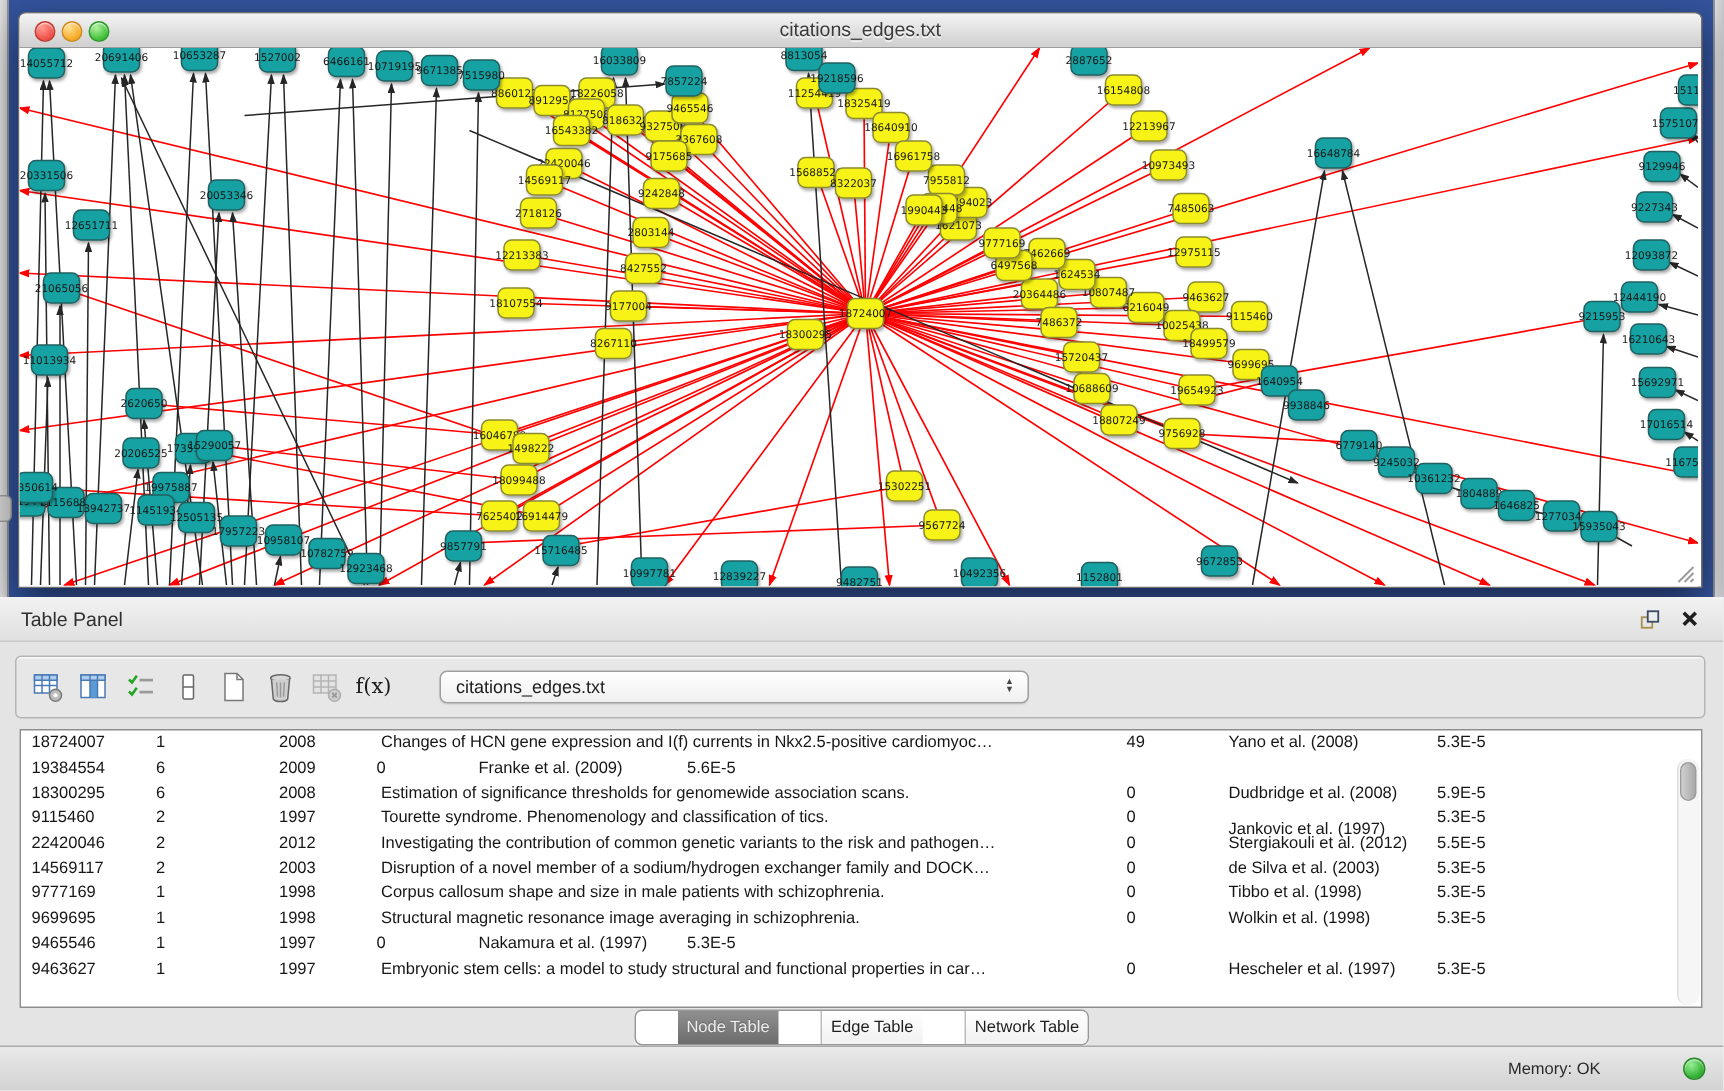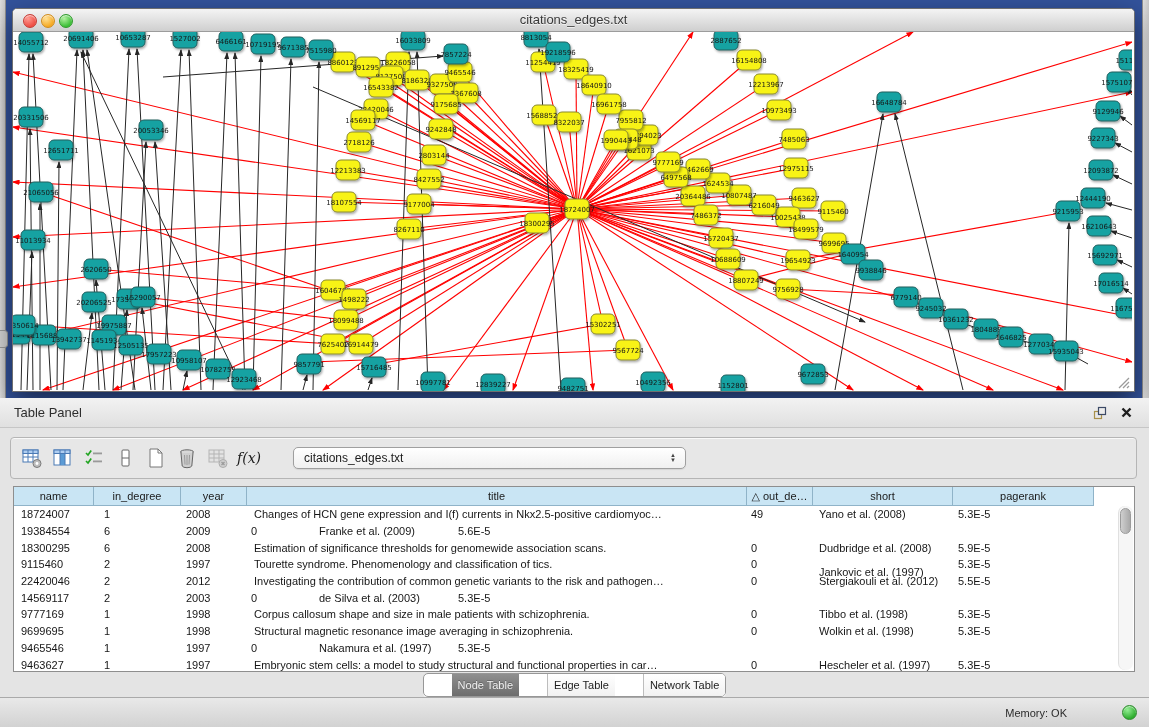--- a/index.html
+++ b/index.html
@@ -50,21 +50,21 @@
     display:flex;align-items:center;padding:0 14px;font-size:13px;color:#2e2e2e;
   }
   .panel-titlebar .spacer{flex:1;}
   .ptb-icon{display:inline-flex;align-items:center;justify-content:center;width:18px;height:18px;margin-left:8px;}
   .toolbar{
     position:absolute;left:10px;top:39px;width:1127px;height:42px;box-sizing:border-box;
     border:1px solid #b5b5b5;border-radius:4px;background:#e7e7e7;
     box-shadow:inset 0 1px 0 #f9f9f9;display:flex;align-items:center;padding:0 8px;
   }
   .tbtn{width:26px;height:24px;display:inline-flex;align-items:center;justify-content:center;margin-right:5px;}
-  .fx{font-family:"DejaVu Serif",serif;font-style:italic;font-size:14px;color:#1a1a1a;}
+  .fx{font-family:"DejaVu Serif",serif;font-size:14px;color:#1a1a1a;}
   .combo{
     margin-left:26px;width:393px;height:22px;box-sizing:border-box;
     border:1px solid #9f9f9f;border-radius:5px;background:linear-gradient(#ffffff,#f0f0f0);
     display:flex;align-items:center;font-size:12px;color:#1c1c1c;
     box-shadow:0 1px 1px rgba(0,0,0,.08);
   }
   .combo .cval{padding-left:10px;flex:1;}
   .combo .carrows{width:16px;display:flex;flex-direction:column;align-items:center;line-height:5px;font-size:6px;color:#444;padding-right:4px;}
   
   .table-wrap{
@@ -634,30 +634,20 @@
     <div class="combo">
       <span class="cval">citations_edges.txt</span>
       <span class="carrows">
           <span>▲</span>
           <span>▼</span>
         </span>
     </div>
   </div>
 
   <div class="table-wrap">
-    <div class="thead" id="thead">
-        <div class="th" style="width: 80px;">name</div>
-        <div class="th" style="width: 87px;">in_degree</div>
-        <div class="th" style="width: 66px;">year</div>
-        <div class="th" style="width: 500px;">title</div>
-        <div class="th" style="width: 66px;">△ out_de…</div>
-        <div class="th" style="width: 140px;">short</div>
-        <div class="th" style="width: 141px;">pagerank</div>
-        <div class="th filler"></div>
-      </div>
     <div class="tbody" id="tbody">
         <div class="tr">
           <div class="td" style="width: 80px; padding-left: 7px;">18724007</div>
           <div class="td" style="width: 87px; padding-left: 10px;">1</div>
           <div class="td" style="width: 66px; padding-left: 5px;">2008</div>
           <div class="td" style="width: 500px; padding-left: 7px;">Changes of HCN gene expression and I(f) currents in Nkx2.5-positive cardiomyoc…</div>
           <div class="td" style="width: 66px; padding-left: 4px;">49</div>
           <div class="td" style="width: 140px; padding-left: 6px;">Yano et al. (2008)</div>
           <div class="td" style="width: 141px; padding-left: 5px;">5.3E-5</div>
         </div>
@@ -693,20 +683,21 @@
           <div class="td" style="width: 66px; padding-left: 5px;">2012</div>
           <div class="td" style="width: 500px; padding-left: 7px;">Investigating the contribution of common genetic variants to the risk and pathogen…</div>
           <div class="td" style="width: 66px; padding-left: 4px;">0</div>
           <div class="td" style="width: 140px; padding-left: 6px;">Stergiakouli et al. (2012)</div>
           <div class="td" style="width: 141px; padding-left: 5px;">5.5E-5</div>
         </div>
         <div class="tr">
           <div class="td" style="width: 80px; padding-left: 7px;">14569117</div>
           <div class="td" style="width: 87px; padding-left: 10px;">2</div>
           <div class="td" style="width: 66px; padding-left: 5px;">2003</div>
+          <div class="td" style="width: 500px; padding-left: 7px;">Disruption of a novel member of a sodium/hydrogen exchanger family and DOCK…</div>
           <div class="td" style="width: 66px; padding-left: 4px;">0</div>
           <div class="td" style="width: 140px; padding-left: 6px;">de Silva et al. (2003)</div>
           <div class="td" style="width: 141px; padding-left: 5px;">5.3E-5</div>
         </div>
         <div class="tr">
           <div class="td" style="width: 80px; padding-left: 7px;">9777169</div>
           <div class="td" style="width: 87px; padding-left: 10px;">1</div>
           <div class="td" style="width: 66px; padding-left: 5px;">1998</div>
           <div class="td" style="width: 500px; padding-left: 7px;">Corpus callosum shape and size in male patients with schizophrenia.</div>
           <div class="td" style="width: 66px; padding-left: 4px;">0</div>

